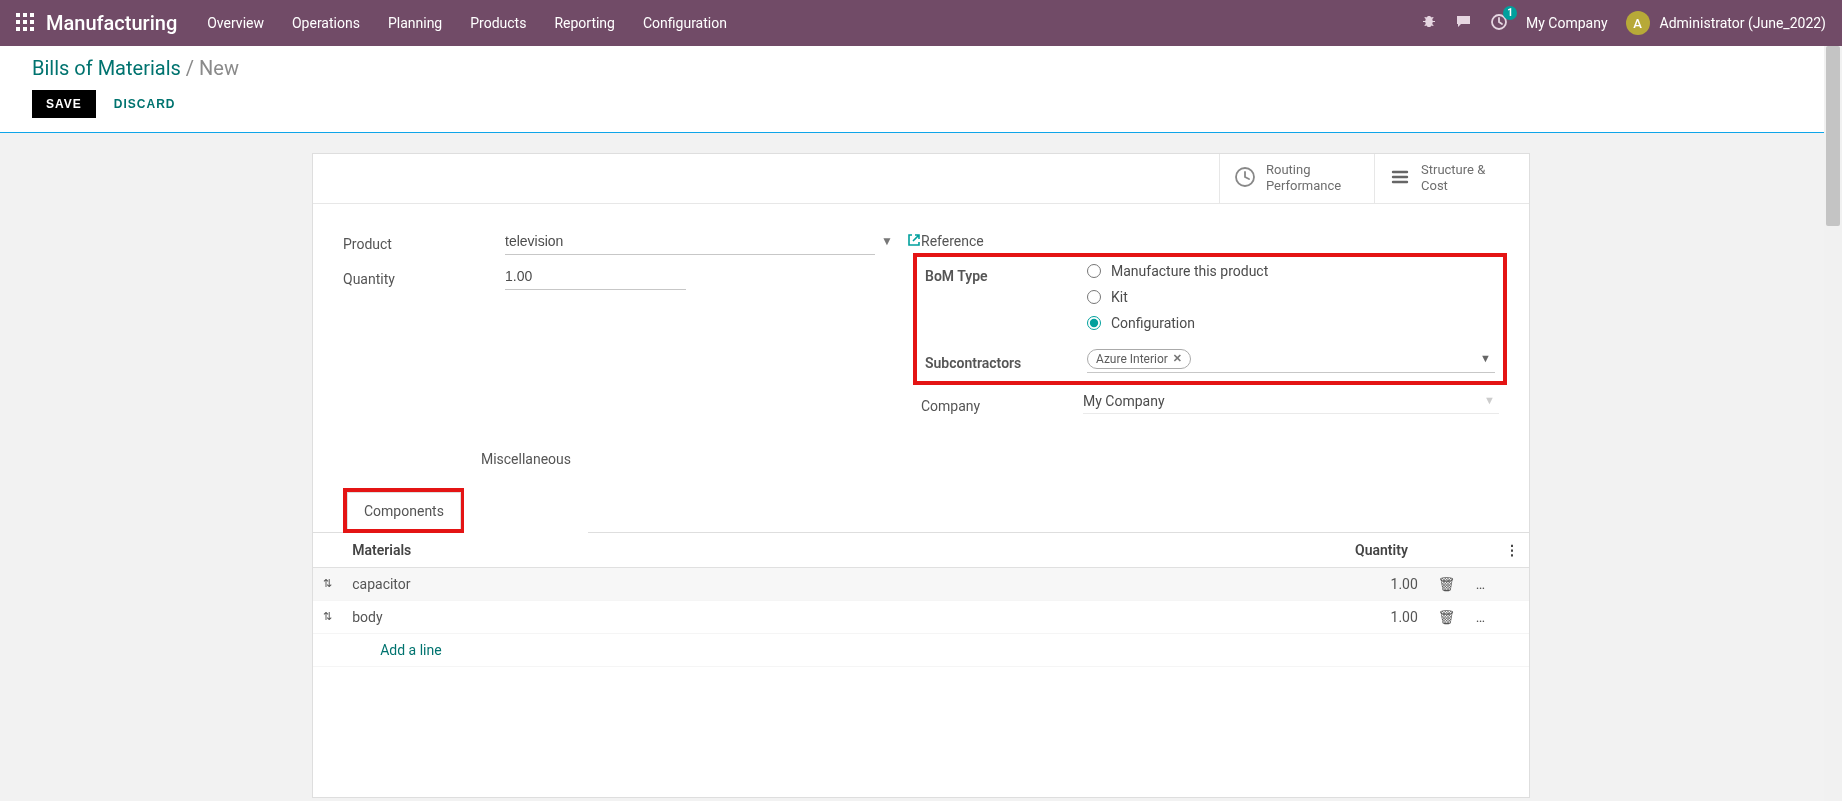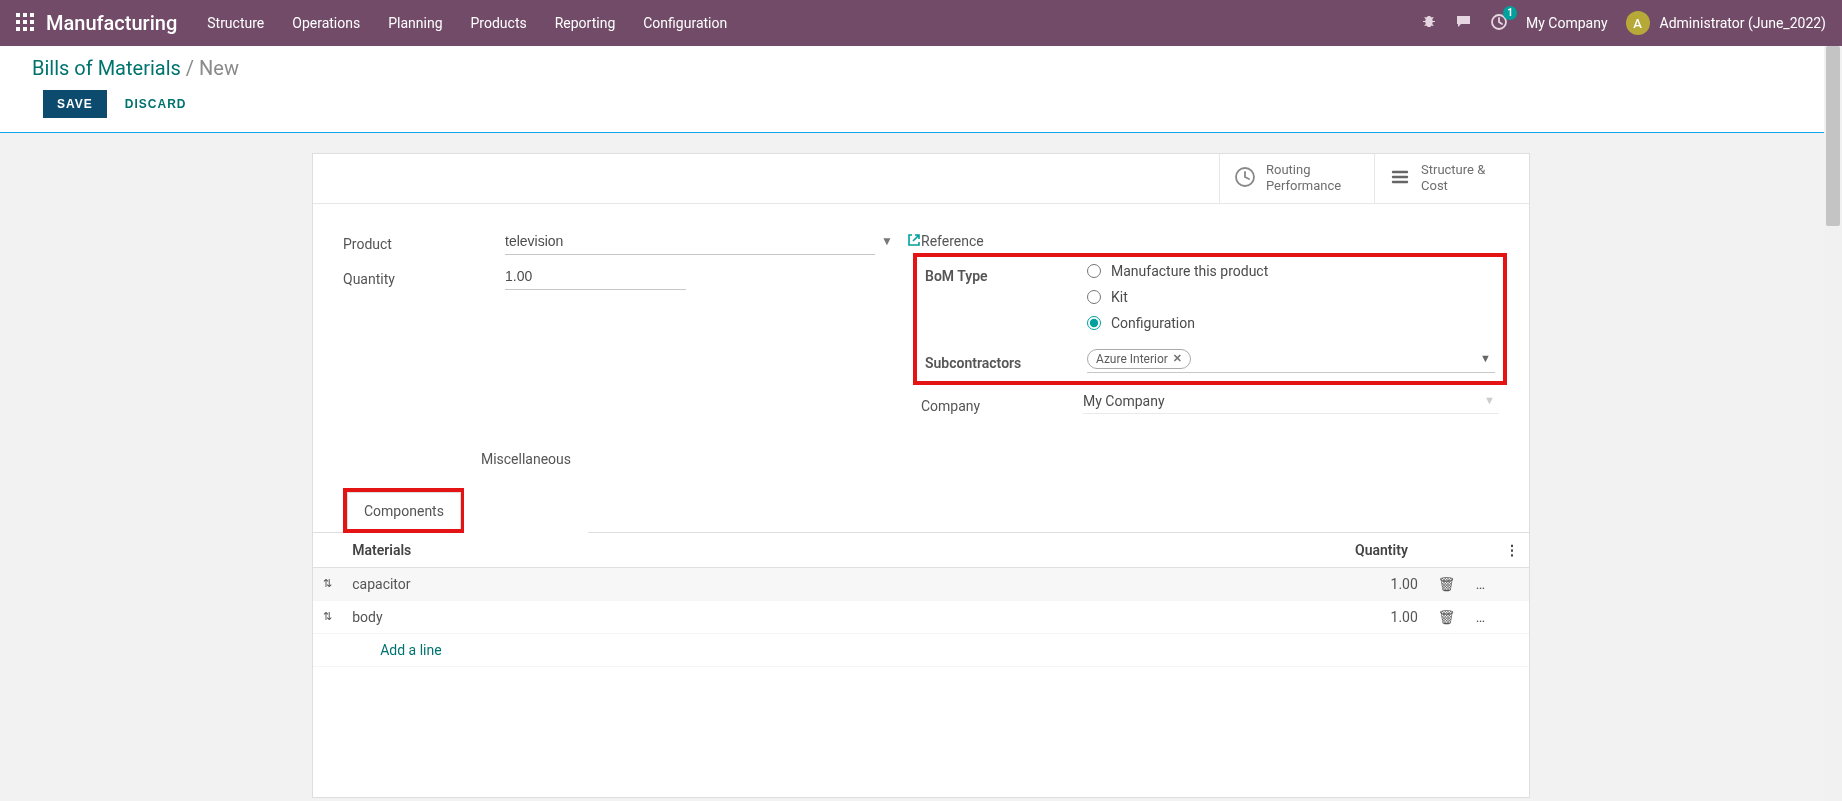--- a/index.html
+++ b/index.html
@@ -18,21 +18,21 @@
   .company-name { cursor: pointer; }
   .avatar { width: 24px; height: 24px; border-radius: 50%; background: #b7a938; color: #fff; display: flex; align-items: center; justify-content: center; font-size: 13px; font-weight: 500; }
   .user-block { display: flex; align-items: center; gap: 10px; cursor: pointer; }
 
   
   .action-bar { background: #fff; padding: 10px 32px 14px; border-bottom: 1px solid #0ea5e9; }
   .breadcrumb { font-size: 20px; color: #714b67; margin-bottom: 10px; }
   .breadcrumb .bc-root { color: #00736f; cursor: pointer; }
   .breadcrumb .bc-sep, .breadcrumb .bc-current { color: #8a8a8a; }
   .btn-row { display: flex; align-items: center; gap: 18px; }
-  .save-btn { background: #0c4a6e; color: #fff; border: none; padding: 7px 14px; font-size: 12px; font-weight: 600; letter-spacing: 1px; cursor: pointer; margin-left: 11px; }
+  .save-btn { background: #000000; color: #fff; border: none; padding: 7px 14px; font-size: 12px; font-weight: 600; letter-spacing: 1px; cursor: pointer; }
   .discard-btn { color: #00736f; font-size: 12px; font-weight: 600; letter-spacing: 1px; cursor: pointer; background: none; border: none; }
 
   
   .content-wrap { display: flex; justify-content: center; padding: 0; }
   .card { width: 1218px; background: #fff; border: 1px solid #dedede; margin-top: 20px; }
 
   .button-box { display: flex; justify-content: flex-end; border-bottom: 1px solid #e7e7e7; }
   .stat-btn { border-left: 1px solid #e7e7e7; padding: 8px 14px; display: flex; align-items: center; gap: 10px; width: 155px; cursor: pointer; }
   .stat-btn .sb-text { color: #6e6e6e; font-size: 13px; line-height: 1.25; white-space: pre-line; }
 
@@ -102,21 +102,21 @@
           <rect x="7" y="7" width="4" height="4"></rect>
           <rect x="14" y="7" width="4" height="4"></rect>
           <rect x="0" y="14" width="4" height="4"></rect>
           <rect x="7" y="14" width="4" height="4"></rect>
           <rect x="14" y="14" width="4" height="4"></rect>
         </g>
       </svg>
   </span>
   <span class="brand">Manufacturing</span>
   <div class="nav-menu">
-    <span class="nav-item">Structure</span>
+    <span class="nav-item">Overview</span>
     <span class="nav-item">Operations</span>
     <span class="nav-item">Planning</span>
     <span class="nav-item">Products</span>
     <span class="nav-item">Reporting</span>
     <span class="nav-item">Configuration</span>
   </div>
   <div class="nav-spacer"></div>
   <div class="nav-right">
     <span class="nav-icon">
       <svg width="16" height="16" viewBox="0 0 16 16">

